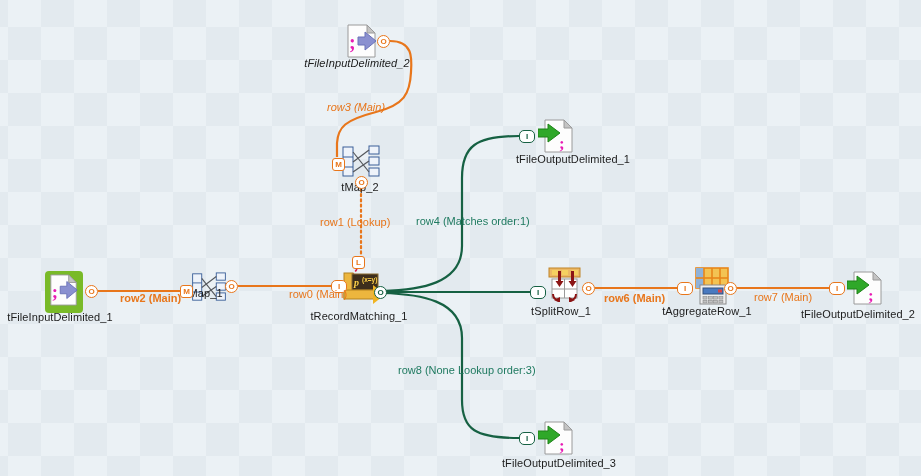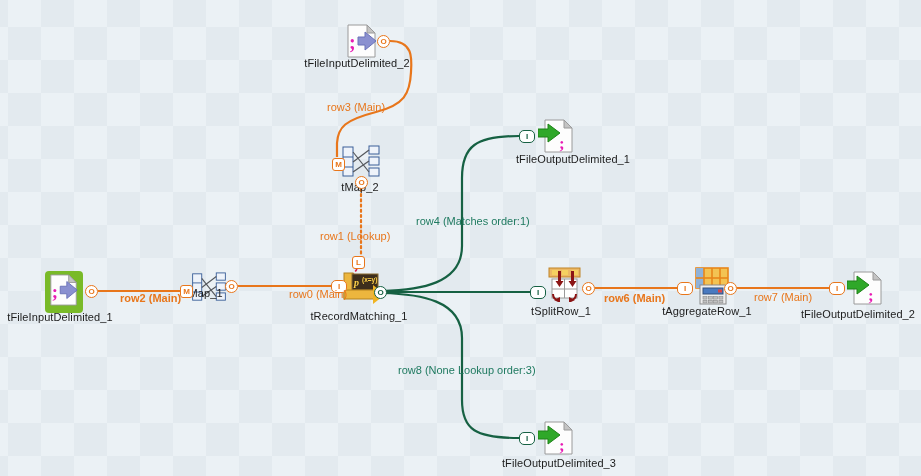--- a/index.html
+++ b/index.html
@@ -64,21 +64,21 @@
   </svg>
 
   <div class="comp-icon" style="left:345px;top:24px;">
     <svg width="34" height="34" viewBox="0 0 34 34">
       <path d="M3 1 h19 l8 8 v24 h-27 z" fill="#fdfdfd" stroke="#9a9a9a"></path>
       <path d="M22 1 l8 8 h-8 z" fill="#c4c4c4" stroke="#9a9a9a"></path>
       <text x="4" y="25" fill="#e81cb4" font-size="20" font-weight="bold" font-family="Liberation Serif,serif">;</text>
       <path d="M13 13 h7 v-5 l11 9 -11 9 v-5 h-7 z" fill="#8a90d0" stroke="#6a72b8"></path>
     </svg>
   </div>
-  <div class="comp-label" style="left:357px;top:57px;">tFileInputDelimited_2</div>
+  <div class="comp-label" style="left:357px;top:57px;font-style:italic;">tFileInputDelimited_2</div>
 
   <div class="comp-icon" style="left:342px;top:145px;">
     <svg width="38" height="33" viewBox="0 0 38 33">
       <rect x="1" y="2" width="10" height="29" fill="#eef3fa" stroke="#3a5f98"></rect>
       <line x1="1" y1="12" x2="11" y2="12" stroke="#3a5f98"></line>
       <line x1="1" y1="22" x2="11" y2="22" stroke="#3a5f98"></line>
       <rect x="27" y="1" width="10" height="8" fill="#eef3fa" stroke="#3a5f98"></rect>
       <rect x="27" y="12" width="10" height="8" fill="#eef3fa" stroke="#3a5f98"></rect>
       <rect x="27" y="23" width="10" height="8" fill="#eef3fa" stroke="#3a5f98"></rect>
       <line x1="11" y1="7" x2="27" y2="27" stroke="#52555a" stroke-width="1.2"></line>
@@ -209,22 +209,22 @@
   <div class="badge pill" style="left:331px;top:280px;">I</div>
   <div class="badge circ green" style="left:374px;top:286px;">O</div>
   <div class="badge pill green" style="left:519px;top:130px;">I</div>
   <div class="badge pill green" style="left:530px;top:286px;">I</div>
   <div class="badge circ" style="left:582px;top:282px;">O</div>
   <div class="badge pill" style="left:677px;top:282px;">I</div>
   <div class="badge circ" style="left:724px;top:282px;">O</div>
   <div class="badge pill" style="left:829px;top:282px;">I</div>
   <div class="badge pill green" style="left:519px;top:432px;">I</div>
 
-  <div class="conn-label main" style="left:327px;top:101px;">row3 (Main)</div>
-  <div class="conn-label main" style="left:320px;top:230px;">row1 (Lookup)</div>
+  <div class="conn-label main" style="left:327px;top:101px;font-style:italic;">row3 (Main)</div>
+  <div class="conn-label main" style="left:320px;top:216px;">row1 (Lookup)</div>
   <div class="conn-label main" style="left:120px;top:292px;font-weight:bold;">row2 (Main)</div>
   <div class="conn-label main" style="left:253px;top:288px;margin-left:36px;">row0 (Main)</div>
   <div class="conn-label filter" style="left:400px;top:215px;">row4 (Matches order:1)</div>
   <div class="conn-label main" style="left:604px;top:292px;font-weight:bold;">row6 (Main)</div>
   <div class="conn-label main" style="left:754px;top:291px;">row7 (Main)</div>
   <div class="conn-label filter" style="left:382px;top:364px;">row8 (None Lookup order:3)</div>
 
 </div>
 
 </body></html>

